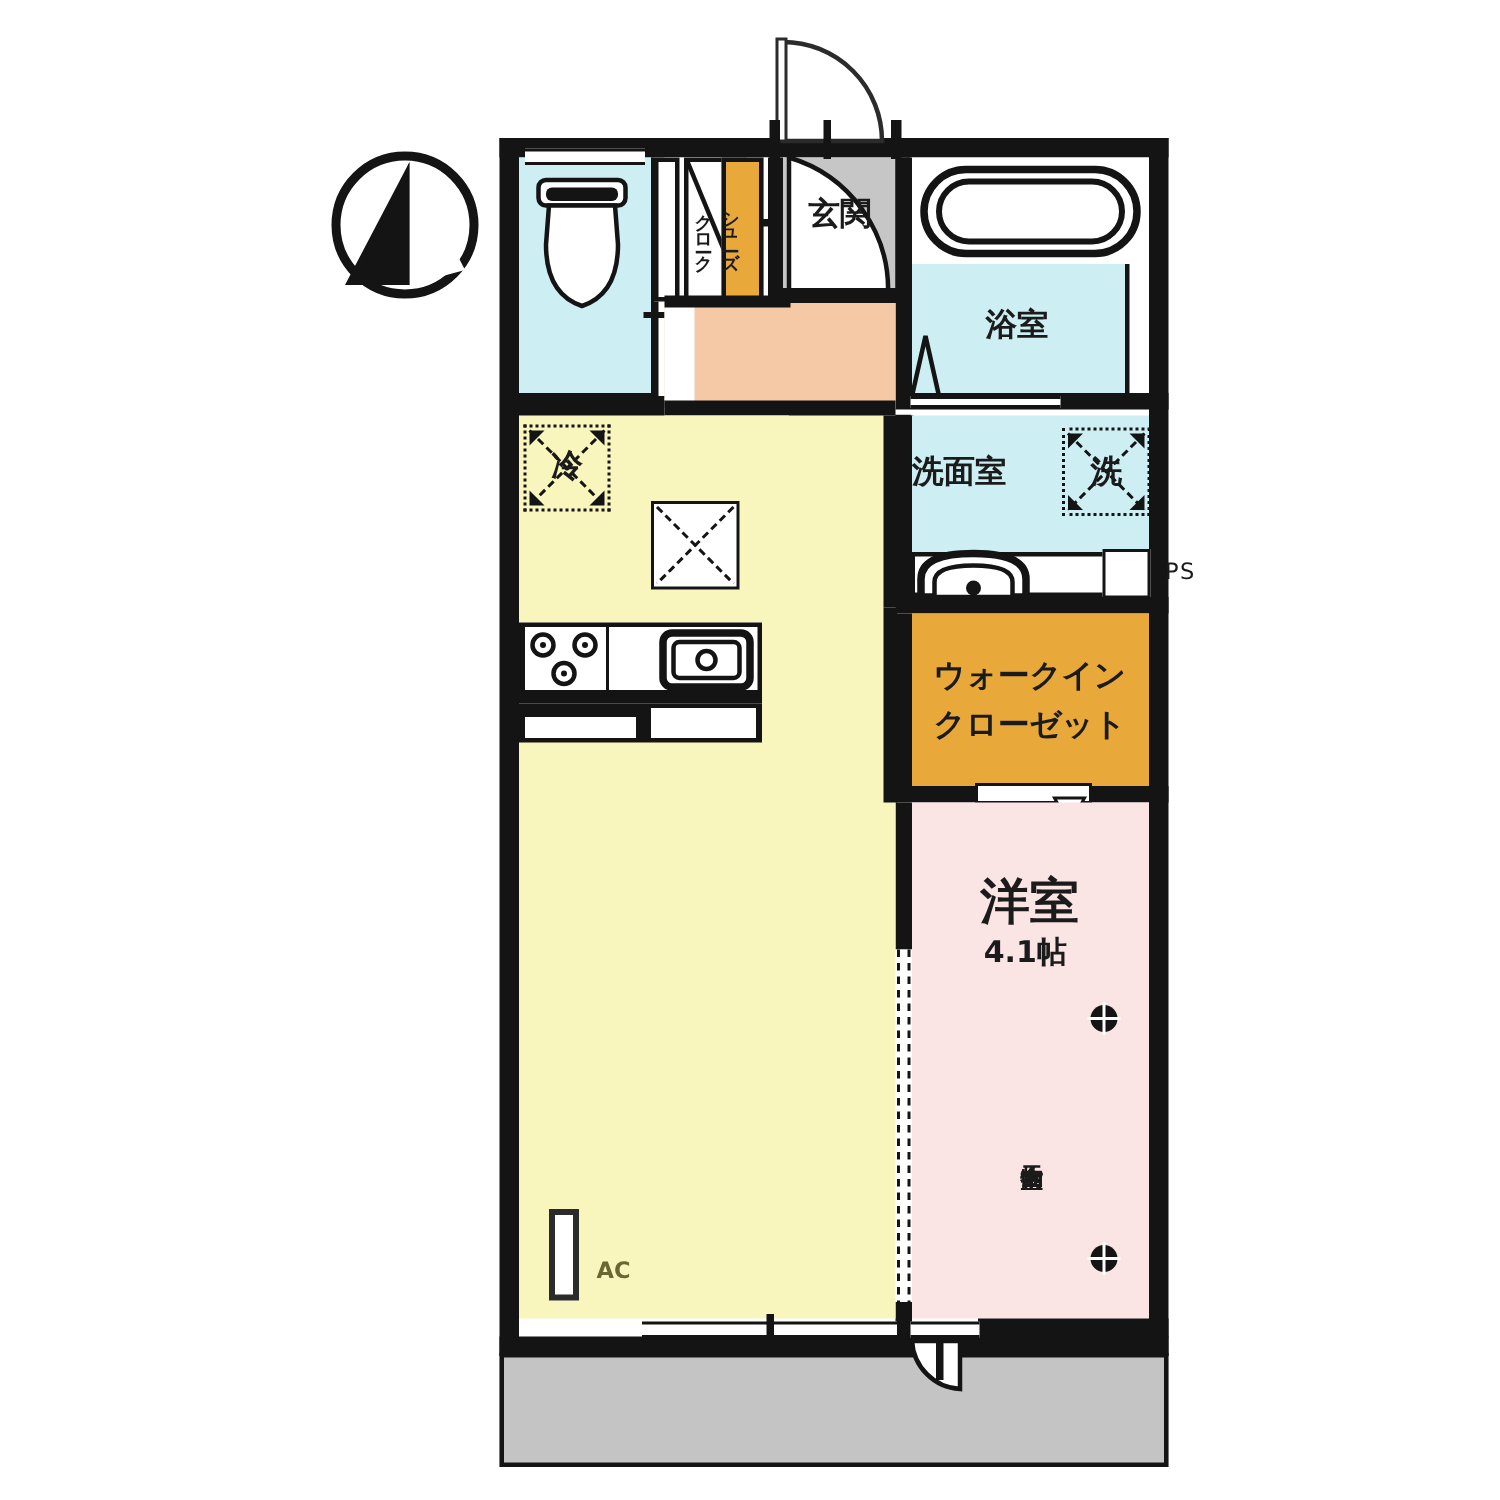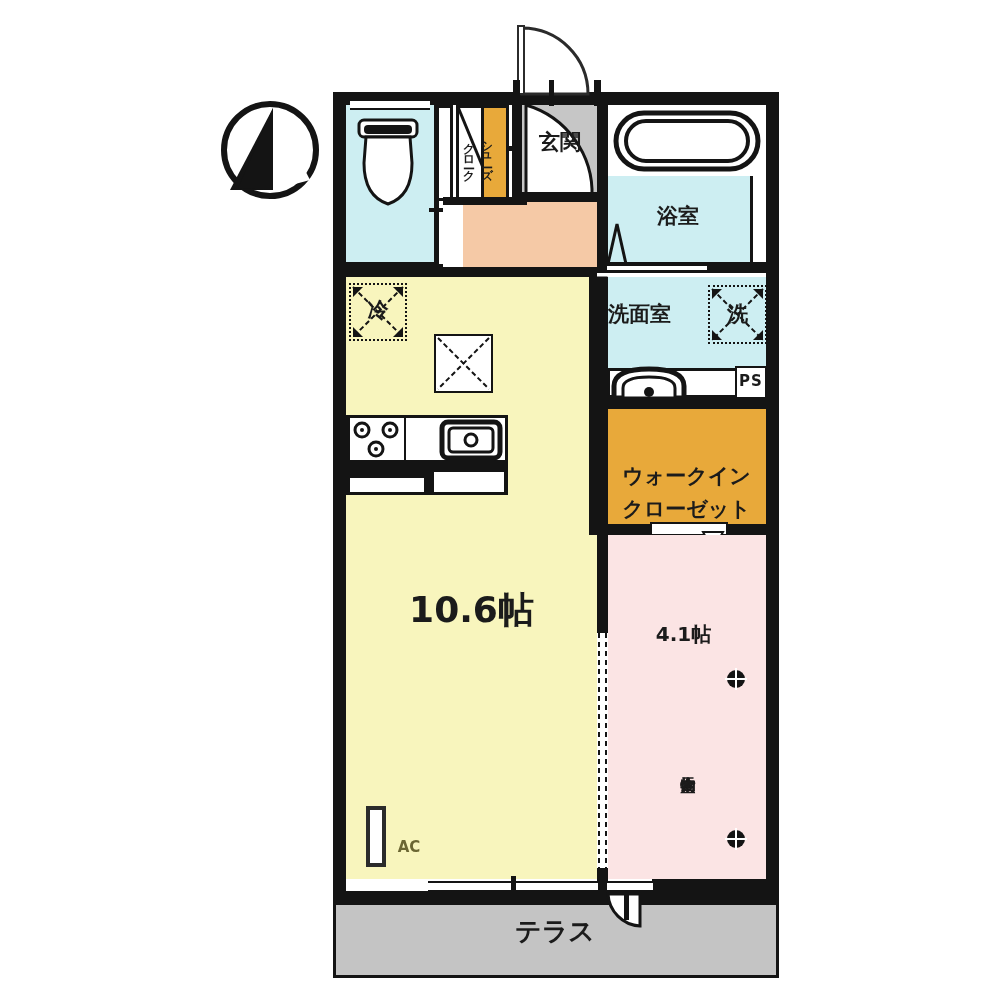--- a/index.html
+++ b/index.html
@@ -51,22 +51,22 @@
     letter-spacing: 0px;
   }
   .lbl-ldk      { font-size: 40px; font-weight: 700; }
   .lbl-ldk-sz   { font-size: 36px; font-weight: 700; }
   .lbl-room     { font-size: 33px; font-weight: 700; }
   .lbl-room-sz  { font-size: 20px; font-weight: 700; }
   .lbl-md       { font-size: 21px; font-weight: 700; }
   .lbl-sm       { font-size: 15px; font-weight: 700; }
   .lbl-xs       { font-size: 12px; font-weight: 700; }
   .lbl-ac       { font-size: 15px; font-weight: 700; color: #6b6633; }
-  .lbl-ps       { font-size: 15px; font-weight: 700; letter-spacing: 1px;}
-  .lbl-wic      { font-size: 21px; font-weight: 700; margin-top: 26px; }
+  .lbl-ps       { font-size: 15px; font-weight: 400; letter-spacing: 1px; margin-left: 36px;}
+  .lbl-wic      { font-size: 21px; font-weight: 700; }
   .lbl-terrace  { font-size: 26px; font-weight: 700; }
   .vert {
     writing-mode: vertical-rl;
     text-orientation: upright;
     white-space: nowrap;
     line-height: 1.0;
   }
 
   
   .dotbox {
@@ -85,21 +85,20 @@
   <div class="abs" style="left:218px; top:98px; width:104px; height:104px;">
     <svg width="104" height="104" viewBox="0 0 104 104">
       <circle cx="52" cy="52" r="46" fill="#ffffff" stroke="#141414" stroke-width="6"></circle>
       <polygon points="55,10 55,92 12,92" fill="#141414"></polygon>
       <polygon points="55,10 55,92 92,82" fill="#ffffff"></polygon>
       <polygon points="55,10 55,92 20,90" fill="#141414"></polygon>
     </svg>
   </div>
 
   <div class="abs fill-terrace" style="left:333px; top:902px; width:446px; height:76px; border:3px solid #141414;"></div>
-  <div class="lbl lbl-terrace" style="left:430px; top:918px; width:250px;">テラス</div>
 
   <div class="abs wall" style="left:333px; top:92px; width:446px; height:13px;"></div>
   <div class="abs wall" style="left:333px; top:92px; width:13px; height:812px;"></div>
   <div class="abs wall" style="left:766px; top:92px; width:13px; height:812px;"></div>
   <div class="abs wall" style="left:333px; top:891px; width:446px; height:13px;"></div>
 
   <div class="abs fill-water" style="left:346px; top:105px; width:88px; height:163px;"></div>
 
   <div class="abs window" style="left:350px; top:99px; width:80px; height:11px;"></div>
 
@@ -244,20 +243,21 @@
   <div class="abs wall" style="left:597px; top:524px; width:182px; height:11px;"></div>
 
   <div class="abs fill-white" style="left:650px; top:522px; width:78px; height:14px; border:2px solid #141414;"></div>
   <div class="abs" style="left:700px; top:530px; width:26px; height:24px;">
     <svg width="26" height="24" viewBox="0 0 26 24">
       <polygon points="3,2 23,2 13,20" fill="#ffffff" stroke="#141414" stroke-width="2"></polygon>
     </svg>
   </div>
 
   <div class="abs fill-bedroom" style="left:607px; top:535px; width:159px; height:344px;"></div>
+  <div class="lbl lbl-room" style="left:607px; top:584px; width:159px;">洋室</div>
   <div class="lbl lbl-room-sz" style="left:604px; top:624px; width:159px;">4.1帖</div>
 
   <div class="abs" style="left:725px; top:668px; width:22px; height:22px;">
     <svg width="22" height="22" viewBox="0 0 22 22">
       <circle cx="11" cy="11" r="9" fill="#141414"></circle>
       <line x1="11" y1="0" x2="11" y2="22" stroke="#ffffff" stroke-width="2"></line>
       <line x1="0" y1="11" x2="22" y2="11" stroke="#ffffff" stroke-width="2"></line>
     </svg>
   </div>
   <div class="abs" style="left:725px; top:828px; width:22px; height:22px;">
@@ -283,21 +283,20 @@
   <div class="abs window" style="left:607px; top:881px; width:46px; height:11px;"></div>
 
   <div class="abs" style="left:604px; top:892px; width:44px; height:40px;">
     <svg width="44" height="40" viewBox="0 0 44 40">
       <path d="M4 2 L36 2 L36 34 A34 34 0 0 1 4 2 Z" fill="#ffffff" stroke="#141414" stroke-width="3"></path>
       <rect x="20" y="0" width="5" height="28" fill="#141414"></rect>
     </svg>
   </div>
 
   <div class="abs fill-ldk" style="left:346px; top:277px; width:251px; height:602px;"></div>
-  <div class="lbl lbl-ldk-sz" style="left:346px; top:591px; width:251px;">10.6帖</div>
 
   <div class="abs dotbox" style="left:349px; top:283px; width:58px; height:58px;"></div>
   <div class="abs" style="left:349px; top:283px; width:58px; height:58px;">
     <svg width="58" height="58" viewBox="0 0 58 58">
       <line x1="4" y1="4" x2="54" y2="54" stroke="#141414" stroke-width="2" stroke-dasharray="5,3"></line>
       <line x1="54" y1="4" x2="4" y2="54" stroke="#141414" stroke-width="2" stroke-dasharray="5,3"></line>
       <polygon points="4,4 14,4 4,14" fill="#141414"></polygon>
       <polygon points="54,54 44,54 54,44" fill="#141414"></polygon>
       <polygon points="54,4 44,4 54,14" fill="#141414"></polygon>
       <polygon points="4,54 14,54 4,44" fill="#141414"></polygon>

